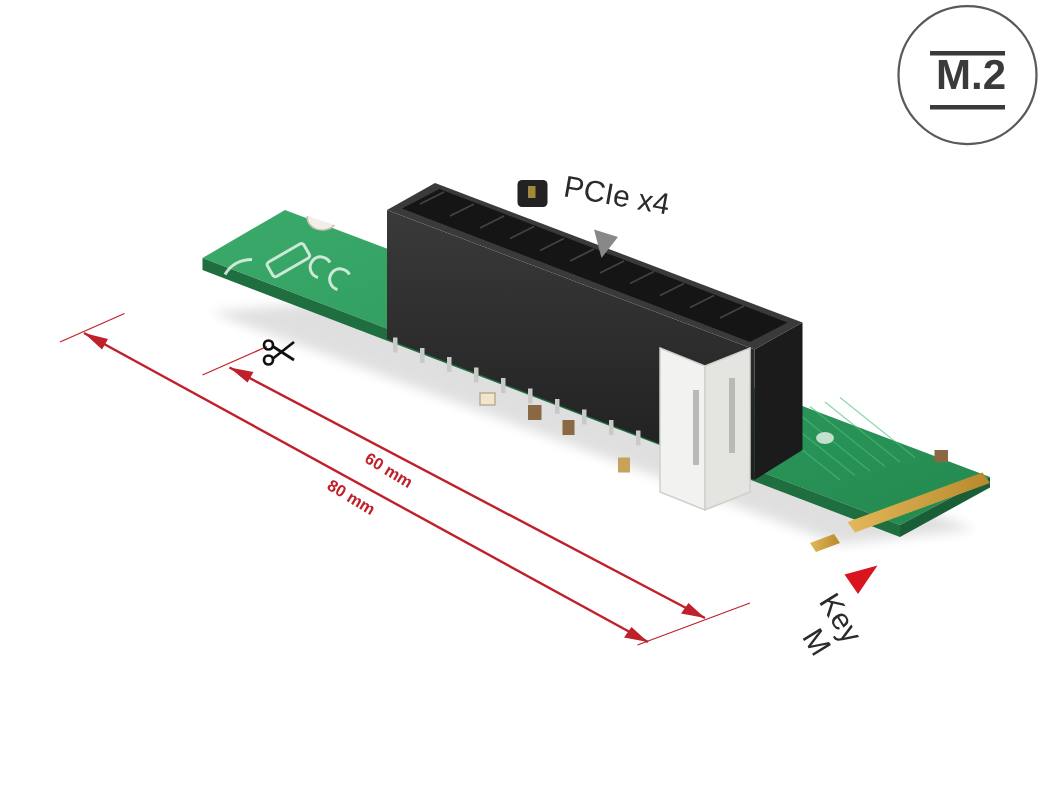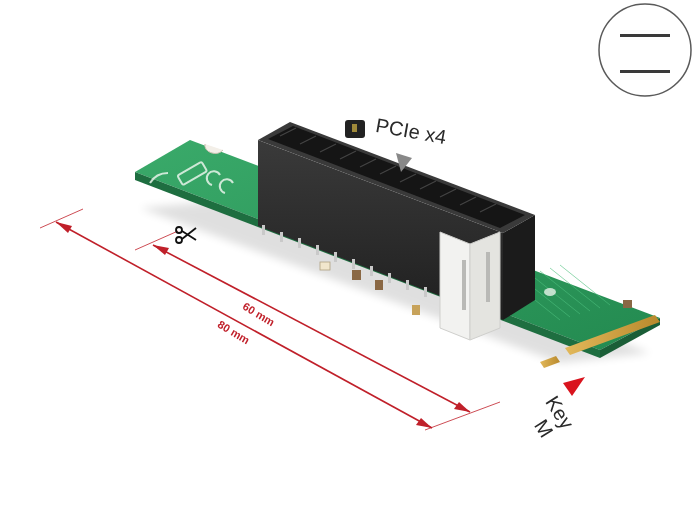--- a/index.html
+++ b/index.html
@@ -156,20 +156,21 @@
       <line x1="182" y1="239" x2="196" y2="228"></line>
     </g>
 
     <g>
       <circle cx="645" cy="50" r="46" fill="#ffffff" stroke="#5a5a5a" stroke-width="1.5"></circle>
       <rect x="620" y="34" width="50" height="3" fill="#3a3a3a"></rect>
       <rect x="620" y="70" width="50" height="3" fill="#3a3a3a"></rect>
     </g>
   </svg>
 
+  <div class="badge-text">M.2</div>
 
   <div class="lbl pcie-label">PCIe x4</div>
 
   <div class="lbl key-label">
     <div>Key</div>
     <div style="padding-left:14px">M</div>
   </div>
 
   <div class="lbl dim-60">60 mm</div>
   <div class="lbl dim-80">80 mm</div>

